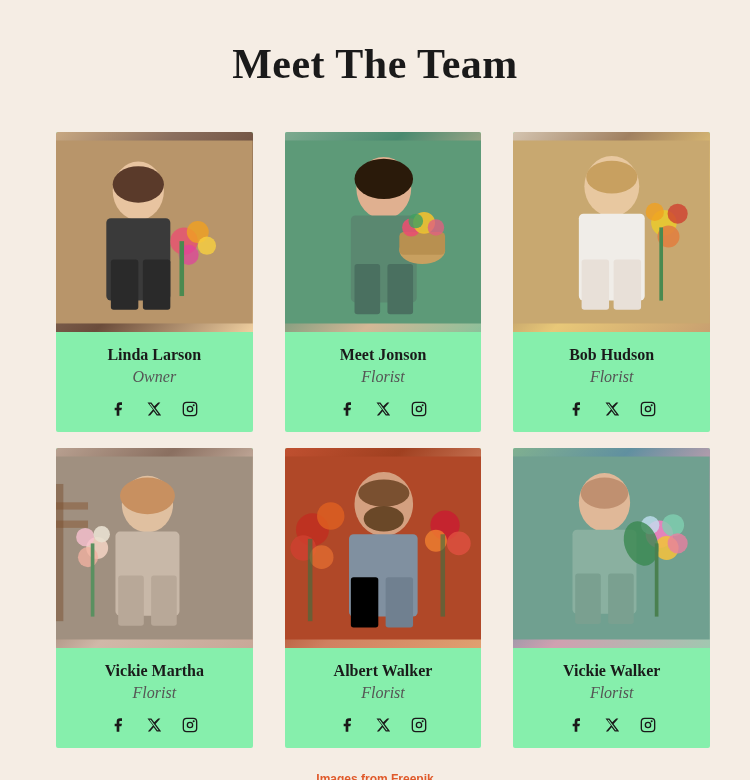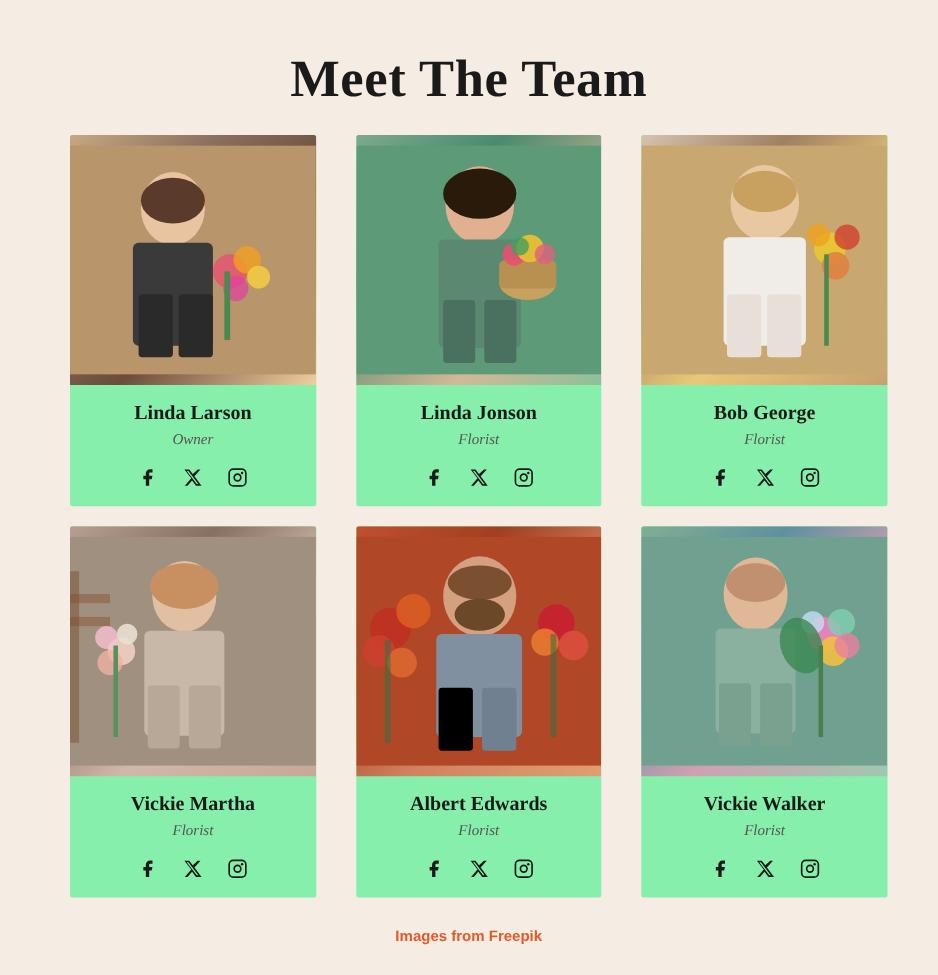--- a/index.html
+++ b/index.html
@@ -16,21 +16,21 @@
       display: flex;
       flex-direction: column;
       align-items: center;
       padding: 40px 40px 30px 40px;
     }
 
     h1 {
       font-size: 42px;
       font-weight: 700;
       color: #1a1a1a;
-      margin-bottom: 20px;
+      margin-bottom: 44px;
       text-align: center;
       letter-spacing: 0.5px;
     }
 
     .team-grid {
       display: grid;
       grid-template-columns: repeat(3, 1fr);
       gap: 16px;
       width: 100%;
     }
@@ -75,21 +75,21 @@
     .team-card .name {
       font-size: 16px;
       font-weight: 700;
       color: #1a1a1a;
       margin-top: 14px;
       margin-bottom: 4px;
       text-align: center;
     }
 
     .team-card .role {
-      font-size: 12px;
+      font-size: 16px;
       font-style: italic;
       color: #555555;
       margin-bottom: 12px;
       text-align: center;
     }
 
     .social-icons {
       display: flex;
       gap: 14px;
       align-items: center;
@@ -181,21 +181,21 @@
         <rect x="112" y="135" width="28" height="55" rx="3" fill="#4a7060"></rect>
 
         <ellipse cx="150" cy="120" rx="25" ry="15" fill="#c8a060"></ellipse>
         <rect x="125" y="100" width="50" height="25" rx="5" fill="#b89050"></rect>
         <circle cx="138" cy="95" r="10" fill="#e85070" opacity="0.9"></circle>
         <circle cx="152" cy="90" r="12" fill="#f0c030" opacity="0.9"></circle>
         <circle cx="165" cy="95" r="9" fill="#e06080" opacity="0.8"></circle>
         <circle cx="143" cy="88" r="8" fill="#40a060" opacity="0.8"></circle>
       </svg>
     </div>
-    <div class="name">Linda Jonson</div>
+    <div class="name">Meet Jonson</div>
     <div class="role">Florist</div>
     <div class="social-icons">
       <span class="social-icon">
         <svg viewBox="0 0 24 24" xmlns="http://www.w3.org/2000/svg">
             <path d="M18 2h-3a5 5 0 0 0-5 5v3H7v4h3v8h4v-8h3l1-4h-4V7a1 1 0 0 1 1-1h3z"></path>
           </svg>
       </span>
       <span class="social-icon">
         <svg viewBox="0 0 24 24" xmlns="http://www.w3.org/2000/svg">
             <path d="M18.244 2.25h3.308l-7.227 8.26 8.502 11.24H16.17l-4.714-6.231-5.401 6.231H2.746l7.73-8.835L2.25 2.25H8.08l4.253 5.622zm-1.161 17.52h1.833L7.084 4.126H5.117z"></path>
@@ -221,21 +221,21 @@
         <rect x="75" y="130" width="30" height="55" rx="3" fill="#e8e0d8"></rect>
         <rect x="110" y="130" width="30" height="55" rx="3" fill="#e8e0d8"></rect>
 
         <circle cx="165" cy="90" r="14" fill="#e8c830" opacity="0.9"></circle>
         <circle cx="180" cy="80" r="11" fill="#d04030" opacity="0.8"></circle>
         <circle cx="170" cy="105" r="12" fill="#e08040" opacity="0.9"></circle>
         <circle cx="155" cy="78" r="10" fill="#f0a020" opacity="0.8"></circle>
         <rect x="160" y="95" width="4" height="80" fill="#4a8a50"></rect>
       </svg>
     </div>
-    <div class="name">Bob George</div>
+    <div class="name">Bob Hudson</div>
     <div class="role">Florist</div>
     <div class="social-icons">
       <span class="social-icon">
         <svg viewBox="0 0 24 24" xmlns="http://www.w3.org/2000/svg">
             <path d="M18 2h-3a5 5 0 0 0-5 5v3H7v4h3v8h4v-8h3l1-4h-4V7a1 1 0 0 1 1-1h3z"></path>
           </svg>
       </span>
       <span class="social-icon">
         <svg viewBox="0 0 24 24" xmlns="http://www.w3.org/2000/svg">
             <path d="M18.244 2.25h3.308l-7.227 8.26 8.502 11.24H16.17l-4.714-6.231-5.401 6.231H2.746l7.73-8.835L2.25 2.25H8.08l4.253 5.622zm-1.161 17.52h1.833L7.084 4.126H5.117z"></path>
@@ -311,21 +311,21 @@
         <circle cx="50" cy="65" r="15" fill="#e06020" opacity="0.8"></circle>
         <circle cx="20" cy="100" r="14" fill="#d04030" opacity="0.8"></circle>
         <circle cx="175" cy="75" r="16" fill="#c82030" opacity="0.9"></circle>
         <circle cx="190" cy="95" r="13" fill="#e05040" opacity="0.8"></circle>
         <circle cx="165" cy="92" r="12" fill="#f08030" opacity="0.8"></circle>
         <circle cx="40" cy="110" r="13" fill="#e87030" opacity="0.7"></circle>
         <rect x="25" y="90" width="5" height="90" fill="#3a7040" opacity="0.6"></rect>
         <rect x="170" y="85" width="5" height="90" fill="#3a7040" opacity="0.6"></rect>
       </svg>
     </div>
-    <div class="name">Albert Edwards</div>
+    <div class="name">Albert Walker</div>
     <div class="role">Florist</div>
     <div class="social-icons">
       <span class="social-icon">
         <svg viewBox="0 0 24 24" xmlns="http://www.w3.org/2000/svg">
             <path d="M18 2h-3a5 5 0 0 0-5 5v3H7v4h3v8h4v-8h3l1-4h-4V7a1 1 0 0 1 1-1h3z"></path>
           </svg>
       </span>
       <span class="social-icon">
         <svg viewBox="0 0 24 24" xmlns="http://www.w3.org/2000/svg">
             <path d="M18.244 2.25h3.308l-7.227 8.26 8.502 11.24H16.17l-4.714-6.231-5.401 6.231H2.746l7.73-8.835L2.25 2.25H8.08l4.253 5.622zm-1.161 17.52h1.833L7.084 4.126H5.117z"></path>

